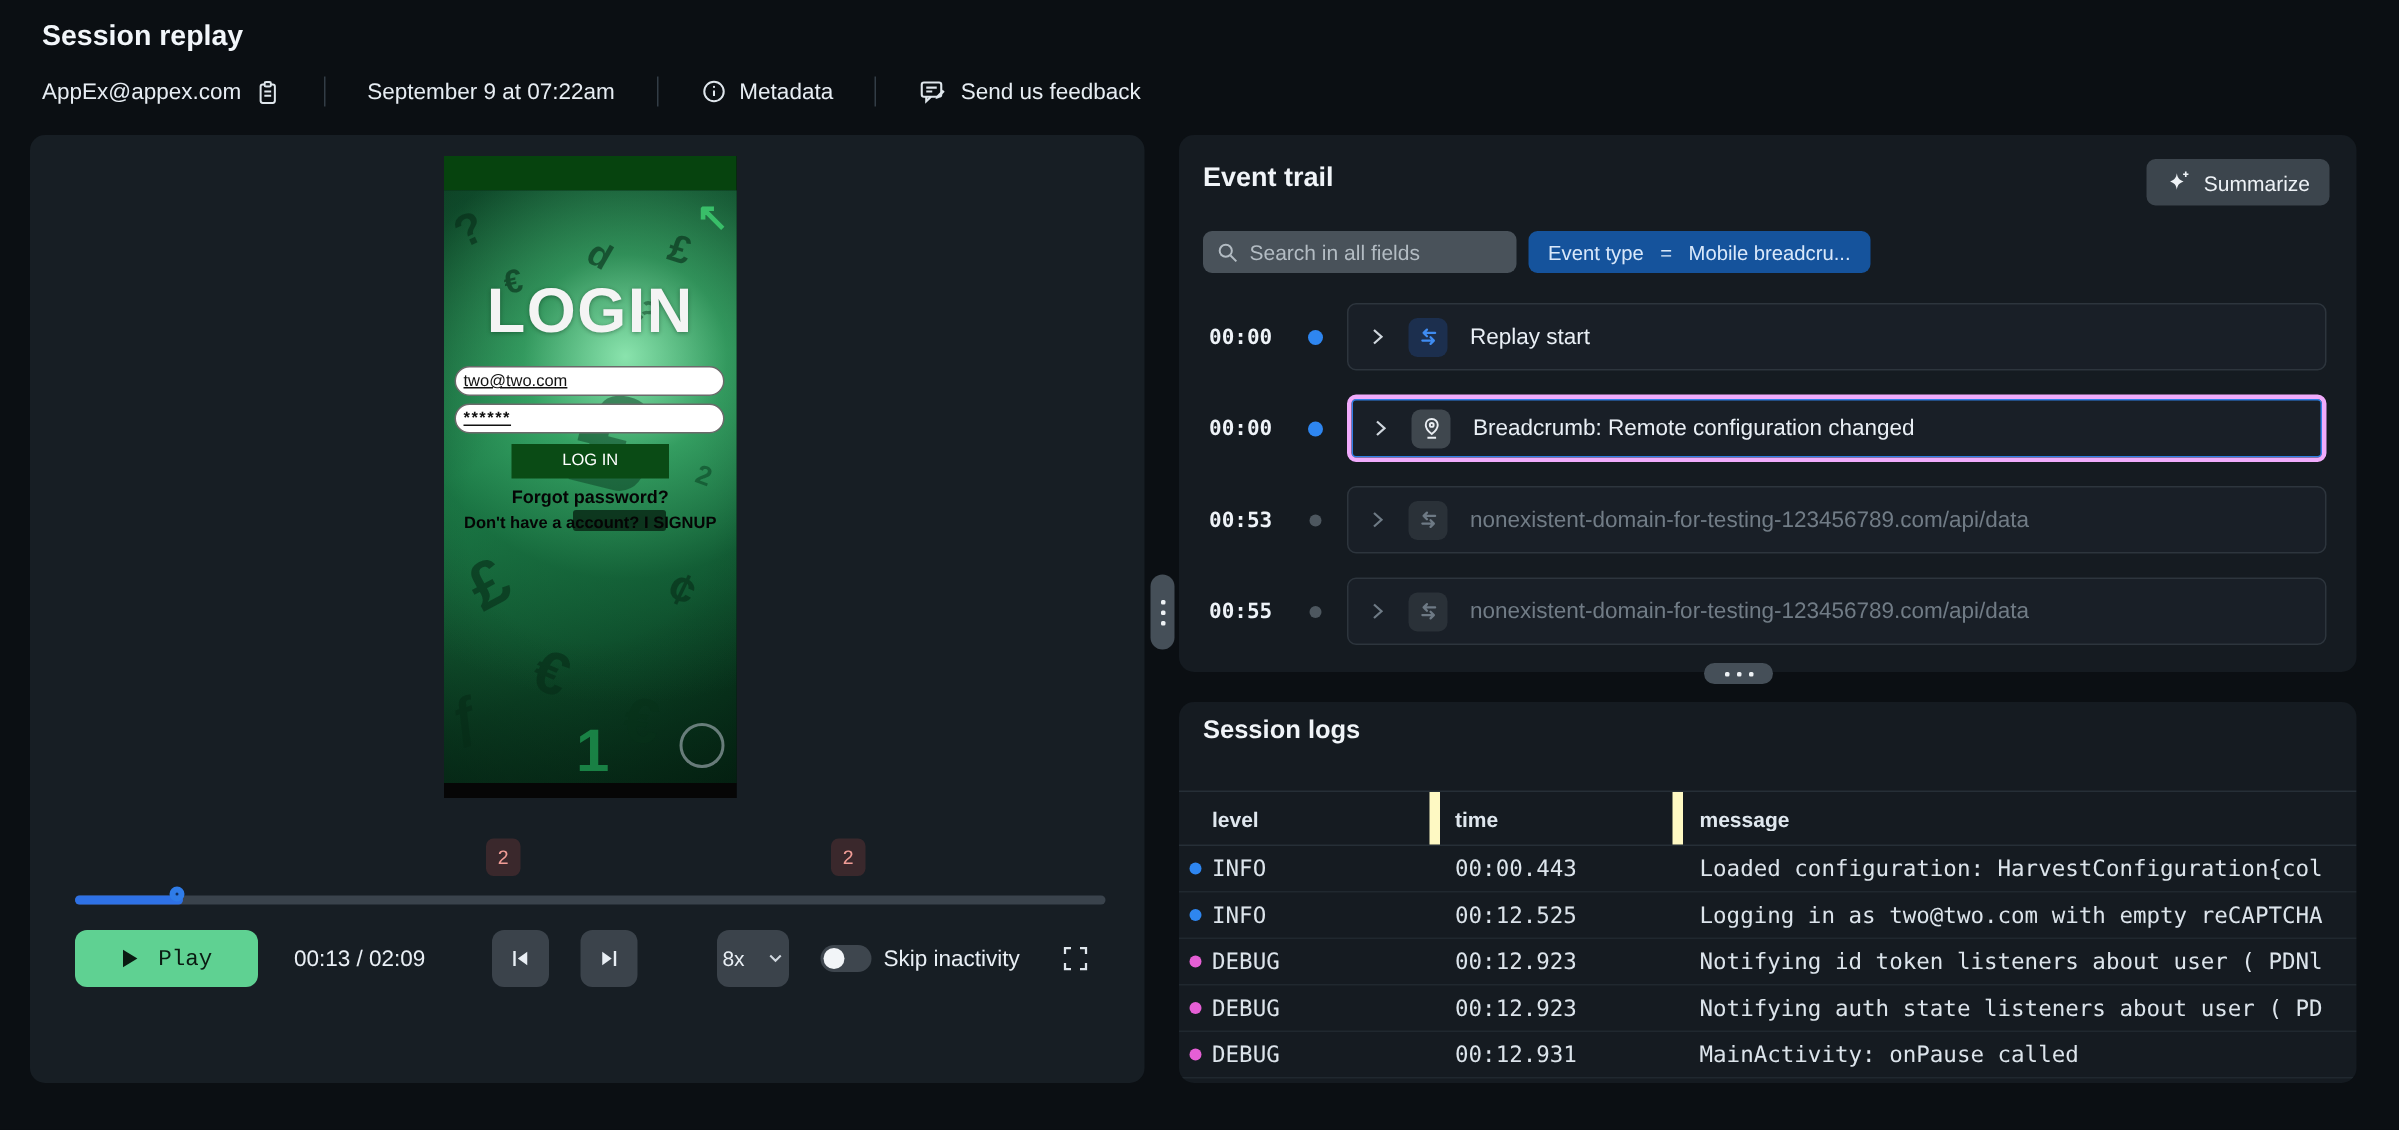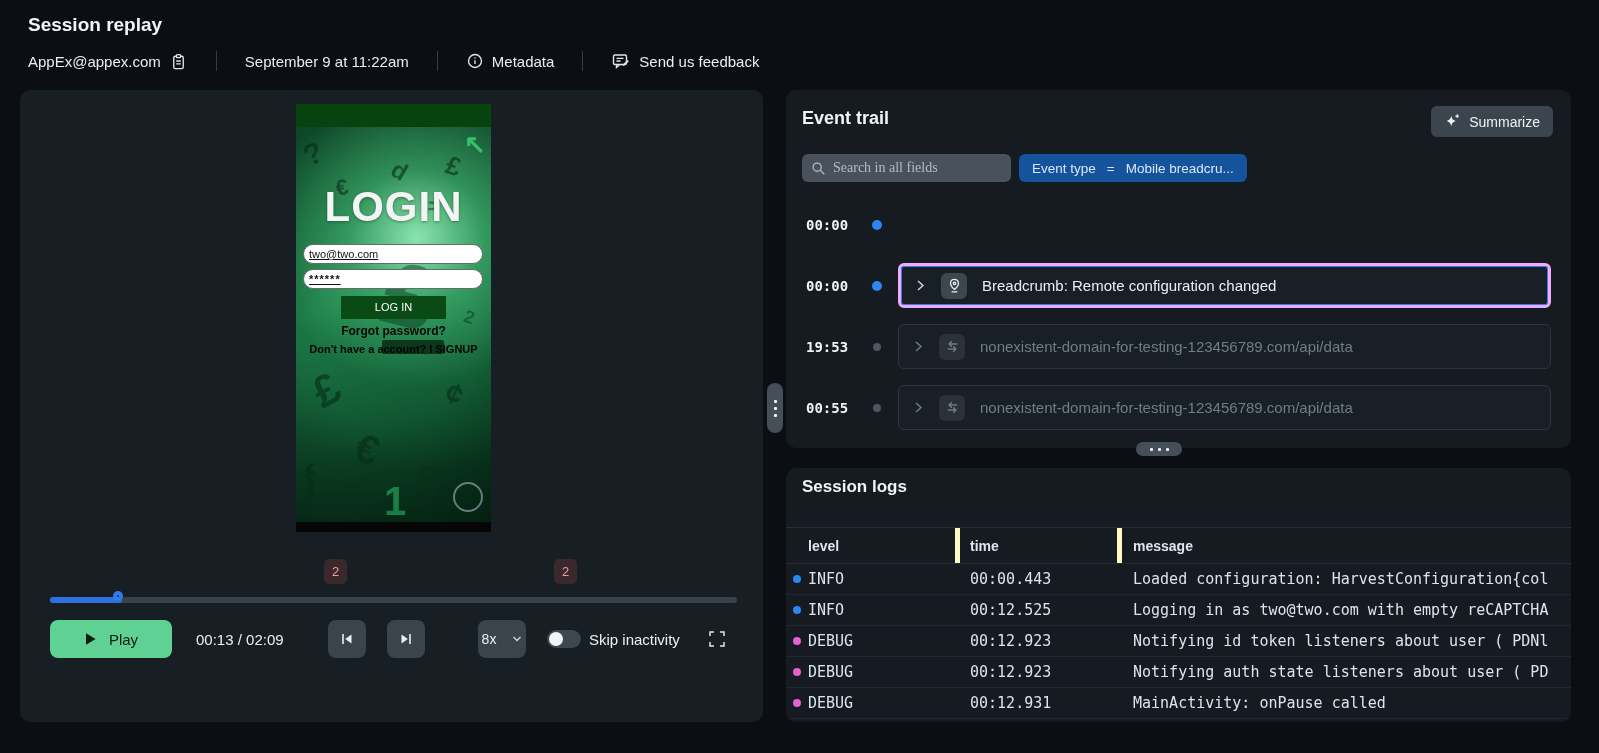--- a/index.html
+++ b/index.html
@@ -44,41 +44,41 @@
   .phone-link.signup { top:216px; font-size:11px; }
   .tap-circle { position:absolute; left:157px; top:355px; width:30px; height:30px; border-radius:50%; border:2px solid rgba(185,195,205,.55); }
 
   .timeline-marker { position:absolute; top:469px; width:23px; height:25px; background:#3a282c; border-radius:5px; color:#f09c96; font-size:13px; display:flex; align-items:center; justify-content:center; }
 
   .scrubber { position:absolute; left:30px; top:507px; width:687px; height:6px; background:#3a434c; border-radius:3px; cursor:pointer; }
   .scrubber-progress { position:absolute; left:0; top:0; height:6px; width:72px; background:#2e71e5; border-radius:3px; }
   .scrubber-handle { position:absolute; left:63px; top:-6px; width:10px; height:10px; background:#0d2d5e; border:4px solid #2f7ce8; border-radius:50%; }
 
   .controls { position:absolute; left:0; top:530px; width:743px; height:38px; }
-  .play-btn { position:absolute; left:30px; width:122px; height:38px; background:#5fd192; border:none; border-radius:8px; display:flex; align-items:center; justify-content:center; gap:12px; font-size:15px; color:#0a1b12; font-family:Liberation Sans, sans-serif; cursor:pointer; }
+  .play-btn { position:absolute; left:30px; width:122px; height:38px; background:#5fd192; border:none; border-radius:8px; display:flex; align-items:center; justify-content:center; gap:12px; font-size:15px; color:#0a1b12; font-family:Liberation Mono, monospace; cursor:pointer; }
   .time-display { position:absolute; left:176px; top:0; height:38px; display:flex; align-items:center; font-size:15px; color:#e9eff5; }
   .ctrl-btn { position:absolute; width:38px; height:38px; background:#3b434b; border:none; border-radius:8px; display:flex; align-items:center; justify-content:center; cursor:pointer; }
   .ctrl-btn.prev { left:308px; } .ctrl-btn.next { left:367px; }
   .speed-btn { position:absolute; left:458px; width:48px; height:38px; background:#3b434b; border:none; border-radius:8px; color:#e9eff5; font-size:14px; font-family:inherit; display:flex; align-items:center; justify-content:center; gap:16px; cursor:pointer; }
   .toggle { position:absolute; left:527px; top:10px; width:34px; height:18px; background:#3e464e; border-radius:9px; cursor:pointer; }
   .toggle-knob { position:absolute; left:2px; top:2px; width:14px; height:14px; border-radius:50%; background:#f2f5f8; }
   .skip-label { position:absolute; left:569px; top:0; height:38px; display:flex; align-items:center; font-size:15px; color:#e9eff5; }
   .fullscreen-btn { position:absolute; left:687px; top:9px; width:20px; height:20px; background:none; border:none; cursor:pointer; padding:0; }
 
   
   .v-handle { position:absolute; left:767px; top:383px; width:16px; height:50px; background:#454f58; border-radius:8px; display:flex; flex-direction:column; align-items:center; justify-content:center; gap:4px; cursor:col-resize; }
   .v-handle i, .h-handle i { width:3px; height:3px; background:#eef2f5; border-radius:1px; display:block; }
   .h-handle { position:absolute; left:1136px; top:442px; width:46px; height:14px; background:#454f58; border-radius:7px; display:flex; align-items:center; justify-content:center; gap:5px; cursor:row-resize; z-index:3; }
 
   
   .trail-panel { position:absolute; left:786px; top:90px; width:785px; height:358px; background:#151b21; border-radius:10px; overflow:hidden; }
   .trail-title { position:absolute; left:16px; top:18px; font-size:18px; font-weight:bold; color:#f0f4f8; }
   .summarize-btn { position:absolute; right:18px; top:16px; height:31px; padding:0 13px; background:#3c454d; border:none; border-radius:6px; color:#eef2f6; font-size:14px; font-family:inherit; display:flex; align-items:center; gap:8px; cursor:pointer; }
   .search-box { position:absolute; left:16px; top:64px; width:209px; height:28px; background:#49525a; border-radius:6px; display:flex; align-items:center; padding:0 9px; gap:7px; }
-  .search-box input { flex:1; background:none; border:none; outline:none; color:#e9eff5; font-size:14px; font-family:Liberation Serif, serif; min-width:0; }
+  .search-box input { flex:1; background:none; border:none; outline:none; color:#e9eff5; font-size:14px; font-family:Liberation Sans, sans-serif; min-width:0; }
   .search-box input::placeholder { color:#b3bcc3; }
   .filter-chip { position:absolute; left:233px; top:64px; height:28px; background:#15539c; border-radius:6px; display:flex; align-items:center; padding:0 13px; gap:11px; font-size:13.5px; color:#d9e8fa; cursor:pointer; }
 
   .events { position:absolute; left:0; right:0; top:112px; }
   .event-row { display:flex; align-items:center; height:45px; margin-bottom:16px; }
   .event-time { width:50px; margin-left:20px; font-size:14px; font-weight:bold; color:#eef3f8; }
   .event-dot-wrap { width:42px; display:flex; justify-content:center; }
   .event-dot { width:10px; height:10px; border-radius:50%; background:#2e86f0; }
   .event-card { flex:1; margin-right:20px; height:45px; border:1px solid #2d353d; border-radius:6px; background:#191f27; display:flex; align-items:center; padding-left:14px; gap:15px; cursor:pointer; }
   .event-row.selected .event-card { border:3px solid #f0abfc; box-shadow:0 0 0 1px #2f80e8 inset; }
@@ -94,21 +94,21 @@
   .event-row.muted .event-chevron { color:#6e7a85; }
 
   
   .logs-panel { position:absolute; left:786px; top:468px; width:785px; height:254px; background:#151b21; border-radius:10px; overflow:hidden; }
   .logs-title { position:absolute; left:16px; top:9px; font-size:17px; font-weight:bold; color:#f0f4f8; }
   .logs-table { position:absolute; left:0; right:0; top:59px; }
   .logs-head { display:flex; height:37px; border-top:1px solid #262f37; border-bottom:1px solid #262f37; align-items:center; font-size:14px; font-weight:bold; color:#dfe7ee; }
   .col-level { width:174px; padding-left:22px; position:relative; }
   .col-time { width:162px; padding-left:10px; }
   .col-msg { flex:1; padding-left:11px; white-space:nowrap; overflow:hidden; }
-  .logs-head .col-level, .logs-head .col-time { border-right:5px solid #fef9c3; height:100%; display:flex; align-items:center; }
+  .logs-head .col-level, .logs-head .col-time { border-right:7px solid #fef9c3; height:100%; display:flex; align-items:center; }
   .log-row { display:flex; height:31px; align-items:center; border-bottom:1px solid #20282f; font-size:15px; color:#dce4eb; }
   .log-dot { position:absolute; left:7px; top:50%; margin-top:-4px; width:8px; height:8px; border-radius:50%; }
   .log-dot.blue { background:#2e86f0; }
   .log-dot.pink { background:#e55fd5; }
 </style>
 </head>
 <body>
 
 <div class="page-title">Session replay</div>
 <div class="meta-row">
@@ -116,21 +116,21 @@
     <span>AppEx@appex.com</span>
     <span class="icon">
       <svg width="19" height="19" viewBox="0 0 20 20" fill="none" stroke="#dfe6ec" stroke-width="1.4">
           <rect x="5" y="4.5" width="10" height="13" rx="1.5"></rect>
           <rect x="7.8" y="2.8" width="4.4" height="3.2" rx="1" fill="#171e24"></rect>
           <path d="M7.6 9.5h4.8M7.6 12.5h4.8"></path>
         </svg>
     </span>
   </span>
   <span class="meta-divider"></span>
-  <span class="meta-item">September 9 at 11:22am</span>
+  <span class="meta-item">September 9 at 07:22am</span>
   <span class="meta-divider"></span>
   <span class="meta-item">
     <span class="icon">
       <svg width="18" height="18" viewBox="0 0 20 20" fill="none" stroke="#dfe6ec" stroke-width="1.5">
           <circle cx="10" cy="10" r="7.2"></circle>
           <path d="M10 9.2v4.2"></path>
           <circle cx="10" cy="6.6" r="0.8" fill="#dfe6ec" stroke="none"></circle>
         </svg>
     </span>
     <span>Metadata</span>
@@ -290,20 +290,35 @@
     <span>Mobile breadcru...</span>
   </div>
 
   <div class="events">
 
       <div class="event-row active swap">
         <div class="event-time mono">00:00</div>
         <div class="event-dot-wrap">
           <div class="event-dot"></div>
         </div>
+        <div class="event-card">
+          <span class="event-chevron">
+            <svg width="11" height="13" viewBox="0 0 11 13" fill="none" stroke="currentColor" stroke-width="1.5">
+              <path d="M3 2l5 4.5L3 11"></path>
+            </svg>
+          </span>
+          <span class="event-icon icon-swap">
+            <svg width="17" height="17" viewBox="0 0 20 20" fill="none" stroke="currentColor" stroke-width="1.8" stroke-linecap="round" stroke-linejoin="round">
+              <path d="M15 7H6M8.6 4.4L6 7l2.6 2.6"></path>
+              <path d="M5 13h9M11.4 10.4L14 13l-2.6 2.6"></path>
+            </svg>
+          </span>
+
+          <span class="event-label">Replay start</span>
+        </div>
       </div>
 
       <div class="event-row selected pin">
         <div class="event-time mono">00:00</div>
         <div class="event-dot-wrap">
           <div class="event-dot"></div>
         </div>
         <div class="event-card">
           <span class="event-chevron">
             <svg width="11" height="13" viewBox="0 0 11 13" fill="none" stroke="currentColor" stroke-width="1.5">
@@ -316,21 +331,21 @@
               <path d="M10 2.8c-2.7 0-4.7 2-4.7 4.6C5.3 10.8 10 14.6 10 14.6s4.7-3.8 4.7-7.2c0-2.6-2-4.6-4.7-4.6z"></path>
               <circle cx="10" cy="7.4" r="1.5"></circle>
               <path d="M6.6 17.4h6.8"></path>
             </svg>
           </span>
           <span class="event-label">Breadcrumb: Remote configuration changed</span>
         </div>
       </div>
 
       <div class="event-row muted swap">
-        <div class="event-time mono">19:53</div>
+        <div class="event-time mono">00:53</div>
         <div class="event-dot-wrap">
           <div class="event-dot"></div>
         </div>
         <div class="event-card">
           <span class="event-chevron">
             <svg width="11" height="13" viewBox="0 0 11 13" fill="none" stroke="currentColor" stroke-width="1.5">
               <path d="M3 2l5 4.5L3 11"></path>
             </svg>
           </span>
           <span class="event-icon icon-swap">

